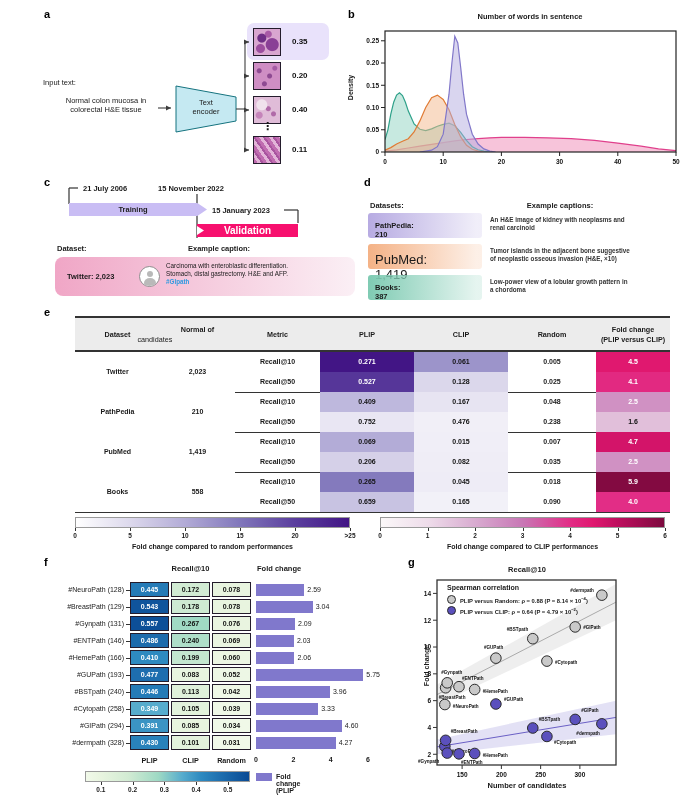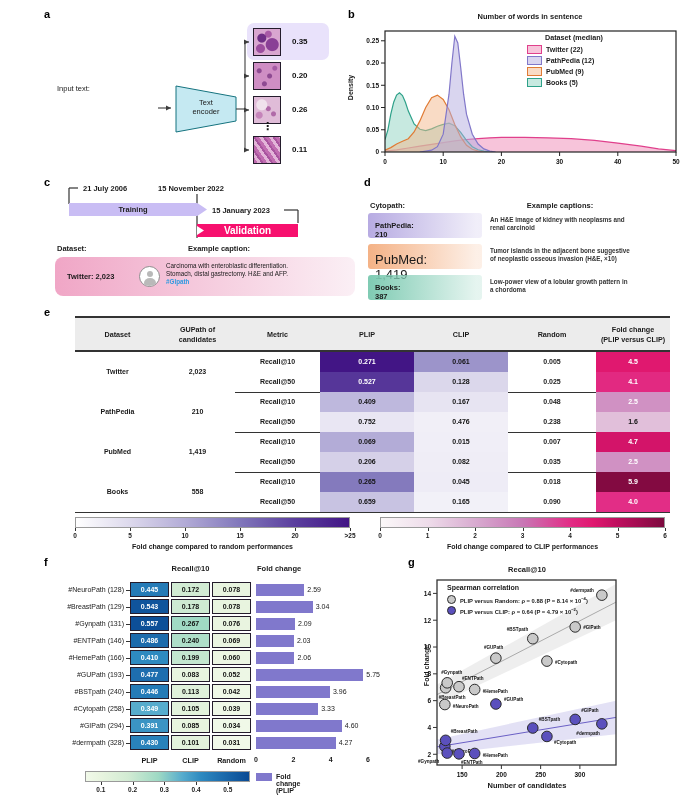--- a/index.html
+++ b/index.html
@@ -22,21 +22,25 @@
   .avatar .head{position:absolute;left:6.5px;top:3.5px;width:6px;height:6px;border-radius:50%;background:#b9b9b9;}
   .avatar .body{position:absolute;left:3.5px;top:11px;width:12px;height:10px;border-radius:50%;background:#b9b9b9;}
   svg text{font-family:"Liberation Sans","DejaVu Sans",sans-serif;}
 </style>
 </head>
 <body>
 
 <div class="fig">
 
   <div class="abs plabel" style="left:44px;top:8px;">a</div>
-  <div class="abs t75" style="left:57px;top:78px;margin-top:6px;">Input text:</div>
+  <div class="abs t75" style="left:43px;top:78px;">Input text:</div>
+  <div class="abs t75 ctr" style="left:45px;top:96px;width:122px;">
+    <div>Normal colon mucosa in</div>
+    <div>colorectal H&amp;E tissue</div>
+  </div>
   <div class="abs" id="a-highlight" style="left: 247px; top: 23px; width: 82px; height: 37px; border-radius: 7px; background: rgb(233, 226, 251);"></div>
   <svg class="abs" style="left:0;top:0;" width="688" height="180">
     <defs>
       <marker id="arr" markerWidth="7" markerHeight="7" refX="5" refY="2.5" orient="auto">
         <path d="M0,0 L5,2.5 L0,5 Z" fill="#3d3d3d"></path>
       </marker>
     </defs>
     <line x1="158" y1="108" x2="171" y2="108" stroke="#3d3d3d" stroke-width="1.1" marker-end="url(#arr)"></line>
     <polygon id="a-trap" points="176,86 236,97 236,121 176,132" stroke="#15737f" stroke-width="1" fill="#c5e9f2"></polygon>
     <line x1="236" y1="109" x2="245" y2="109" stroke="#3d3d3d" stroke-width="1.1"></line>
@@ -63,21 +67,21 @@
   <div class="abs hist" style="left:253px;top:96px;background:
       radial-gradient(circle at 30% 30%, #f0e2ec 0 5px, transparent 6px),
       radial-gradient(circle at 75% 65%, #b06aa8 0 2px, transparent 3px),
       radial-gradient(circle at 55% 45%, #b06aa8 0 2px, transparent 3px),
       radial-gradient(circle at 20% 70%, #c584ba 0 3px, transparent 4px),#e0bcd8;"></div>
   <div class="abs" style="left:262px;top:120px;font-size:11px;font-weight:bold;letter-spacing:1px;">⋮</div>
   <div class="abs hist" style="left:253px;top:136px;background:
       repeating-linear-gradient(55deg, #c06cb0 0 3px, #e3b4d8 3px 6px, #a9549f 6px 8px);"></div>
   <div class="abs score" style="left:292px;top:37px;">0.35</div>
   <div class="abs score" style="left:292px;top:71px;">0.20</div>
-  <div class="abs score" style="left:292px;top:105px;">0.26</div>
+  <div class="abs score" style="left:292px;top:105px;">0.40</div>
   <div class="abs score" style="left:292px;top:145px;">0.11</div>
 
   <div class="abs plabel" style="left:348px;top:8px;">b</div>
   <div class="abs t75 sb ctr" style="left:420px;top:12px;width:220px;">Number of words in sentence</div>
   <div class="abs t7 sb rot" style="left:330px;top:84px;width:40px;text-align:center;">Density</div>
   <svg class="abs" id="svg-b" style="left:352px;top:8px;" width="336" height="158">
       <defs>
         <clipPath id="bclip">
           <rect x="33" y="23" width="291" height="121"></rect>
         </clipPath>
@@ -109,39 +113,20 @@
       <text x="91.2" y="156" text-anchor="middle" font-size="6.5" font-weight="600" fill="#111">10</text>
       <line x1="149.4" y1="144" x2="149.4" y2="148" stroke="#222" stroke-width="1"></line>
       <text x="149.4" y="156" text-anchor="middle" font-size="6.5" font-weight="600" fill="#111">20</text>
       <line x1="207.6" y1="144" x2="207.6" y2="148" stroke="#222" stroke-width="1"></line>
       <text x="207.6" y="156" text-anchor="middle" font-size="6.5" font-weight="600" fill="#111">30</text>
       <line x1="265.8" y1="144" x2="265.8" y2="148" stroke="#222" stroke-width="1"></line>
       <text x="265.8" y="156" text-anchor="middle" font-size="6.5" font-weight="600" fill="#111">40</text>
       <line x1="324" y1="144" x2="324" y2="148" stroke="#222" stroke-width="1"></line>
       <text x="324" y="156" text-anchor="middle" font-size="6.5" font-weight="600" fill="#111">50</text>
     </svg>
-  <div class="abs" id="b-legend" style="left:527px;top:33px;width:150px;">
-    <div class="t7 sb" style="margin-left:18px;margin-bottom:2px;font-size:7.2px;">Dataset (median)</div>
-  <div style="display: flex; align-items: center; height: 11px;">
-        <span style="width: 13px; height: 6.5px; border: 1.2px solid rgb(224, 64, 140); background: rgba(239, 138, 181, 0.5); margin-right: 4px; flex: 0 0 auto;"></span>
-        <span style="font-size: 7px; font-weight: 600;">Twitter (22)</span>
-      </div>
-      <div style="display: flex; align-items: center; height: 11px;">
-        <span style="width: 13px; height: 6.5px; border: 1.2px solid rgb(129, 119, 201); background: rgba(179, 171, 224, 0.5); margin-right: 4px; flex: 0 0 auto;"></span>
-        <span style="font-size: 7px; font-weight: 600;">PathPedia (12)</span>
-      </div>
-      <div style="display: flex; align-items: center; height: 11px;">
-        <span style="width: 13px; height: 6.5px; border: 1.2px solid rgb(224, 123, 53); background: rgba(243, 184, 139, 0.5); margin-right: 4px; flex: 0 0 auto;"></span>
-        <span style="font-size: 7px; font-weight: 600;">PubMed (9)</span>
-      </div>
-      <div style="display: flex; align-items: center; height: 11px;">
-        <span style="width: 13px; height: 6.5px; border: 1.2px solid rgb(46, 161, 137); background: rgba(143, 212, 194, 0.5); margin-right: 4px; flex: 0 0 auto;"></span>
-        <span style="font-size: 7px; font-weight: 600;">Books (5)</span>
-      </div>
-    </div>
 
   <div class="abs plabel" style="left:44px;top:176px;">c</div>
   <svg class="abs" style="left:0;top:176px;" width="360" height="130">
     <line x1="69" y1="12" x2="69" y2="28" stroke="#333" stroke-width="1.2"></line>
     <line x1="69" y1="12" x2="78" y2="12" stroke="#333" stroke-width="1.2"></line>
     <line x1="197" y1="18" x2="197" y2="62" stroke="#333" stroke-width="1.2"></line>
     <line x1="284" y1="34" x2="298" y2="34" stroke="#333" stroke-width="1.2"></line>
     <line x1="298" y1="34" x2="298" y2="47" stroke="#333" stroke-width="1.2"></line>
   </svg>
   <div class="abs t75 sb" style="left:83px;top:184px;">21 July 2006</div>
@@ -162,21 +147,21 @@
     <div class="head"></div>
       <div class="body"></div>
   </div>
   <div class="abs t63" style="left:166px;top:262px;width:186px;">
     <div>Carcinoma with enteroblastic differentiation.</div>
     <div>Stomach, distal gastrectomy. H&amp;E and AFP.</div>
     <div id="c-hashtag" class="sb" style="color: rgb(47, 154, 224);">#GIpath</div>
   </div>
 
   <div class="abs plabel" style="left:364px;top:176px;">d</div>
-  <div class="abs t75 sb" style="left:370px;top:201px;">Cytopath:</div>
+  <div class="abs t75 sb" style="left:370px;top:201px;">Datasets:</div>
   <div class="abs t75 sb ctr" style="left:480px;top:201px;width:160px;">Example captions:</div>
   <div class="abs" id="d-rows" style="left:0;top:0;">
       <div style="position: absolute; left: 368px; top: 213px; width: 114px; height: 25px; border-radius: 3px; background: linear-gradient(to right, rgb(183, 171, 226), rgba(183, 171, 226, 0.2) 95%);"></div>
       <div style="position: absolute; left: 375px; top: 221px; font-size: 7.5px; font-weight: 600;">PathPedia: 210</div>
       <div style="position: absolute; left: 490px; top: 216px; width: 195px; font-size: 6.3px; line-height: 1.3; font-weight: 600; color: rgb(51, 51, 51);">
         <div>An H&amp;E image of kidney with neoplasms and</div>
         <div>renal carcinoid</div>
       </div>
       <div style="position: absolute; left: 368px; top: 244px; width: 114px; height: 25px; border-radius: 3px; background: linear-gradient(to right, rgb(244, 178, 134), rgba(244, 178, 134, 0.2) 95%);"></div>
       <div style="position: absolute; left: 375px; top: 252px; font-size: 13px; font-weight: 400;">PubMed: 1,419</div>
@@ -191,22 +176,22 @@
         <div>a chordoma</div>
       </div>
     </div>
 
   <div class="abs plabel" style="left:44px;top:306px;">e</div>
   <div class="abs" id="e-table" style="left:0;top:0;">
       <div style="position: absolute; left: 75px; top: 318px; width: 595px; height: 32px; background: rgb(236, 236, 236);"></div>
       <div style="position: absolute; left: 75px; top: 316px; width: 595px; height: 2px; background: rgb(51, 51, 51);"></div>
       <div style="position: absolute; left: 75px; top: 350px; width: 595px; height: 1.5px; background: rgb(51, 51, 51);"></div>
       <div style="position: absolute; left: 57.5px; top: 330px; width: 120px; text-align: center; font-size: 7.2px; font-weight: 600;">Dataset</div>
-      <div style="position: absolute; left: 137.5px; top: 325px; width: 120px; text-align: center; font-size: 7.2px; font-weight: 600;">GUPath of</div>
-      <div style="position: absolute; left: 137.5px; top: 335px; width: 120px; text-align: center; font-size: 7.2px; font-weight: 700;">candidates</div>
+      <div style="position: absolute; left: 137.5px; top: 325px; width: 120px; text-align: center; font-size: 7.2px; font-weight: 600;">Normal of</div>
+      <div style="position: absolute; left: 137.5px; top: 335px; width: 120px; text-align: left; font-size: 7.2px; font-weight: 400;">candidates</div>
       <div style="position: absolute; left: 217.5px; top: 330px; width: 120px; text-align: center; font-size: 7.2px; font-weight: 600;">Metric</div>
       <div style="position: absolute; left: 307px; top: 330px; width: 120px; text-align: center; font-size: 7.2px; font-weight: 600;">PLIP</div>
       <div style="position: absolute; left: 401px; top: 330px; width: 120px; text-align: center; font-size: 7.2px; font-weight: 600;">CLIP</div>
       <div style="position: absolute; left: 492px; top: 330px; width: 120px; text-align: center; font-size: 7.2px; font-weight: 600;">Random</div>
       <div style="position: absolute; left: 573px; top: 325px; width: 120px; text-align: center; font-size: 7.2px; font-weight: 600;">Fold change</div>
       <div style="position: absolute; left: 573px; top: 335px; width: 120px; text-align: center; font-size: 7.2px; font-weight: 600;">(PLIP versus CLIP)</div>
       <div style="position: absolute; left: 62.5px; top: 367.5px; width: 110px; text-align: center; font-size: 7px; font-weight: 600;">Twitter</div>
       <div style="position: absolute; left: 142.5px; top: 367.5px; width: 110px; text-align: center; font-size: 7px; font-weight: 600;">2,023</div>
       <div style="position: absolute; left: 222.5px; top: 357.5px; width: 110px; text-align: center; font-size: 7px; font-weight: 600;">Recall@10</div>
       <div style="position: absolute; left: 320px; top: 351.5px; width: 94px; height: 20px; background: rgb(66, 21, 133); display: flex; align-items: center; justify-content: center; font-size: 7px; font-weight: 600; color: rgb(255, 255, 255);">0.271</div>

